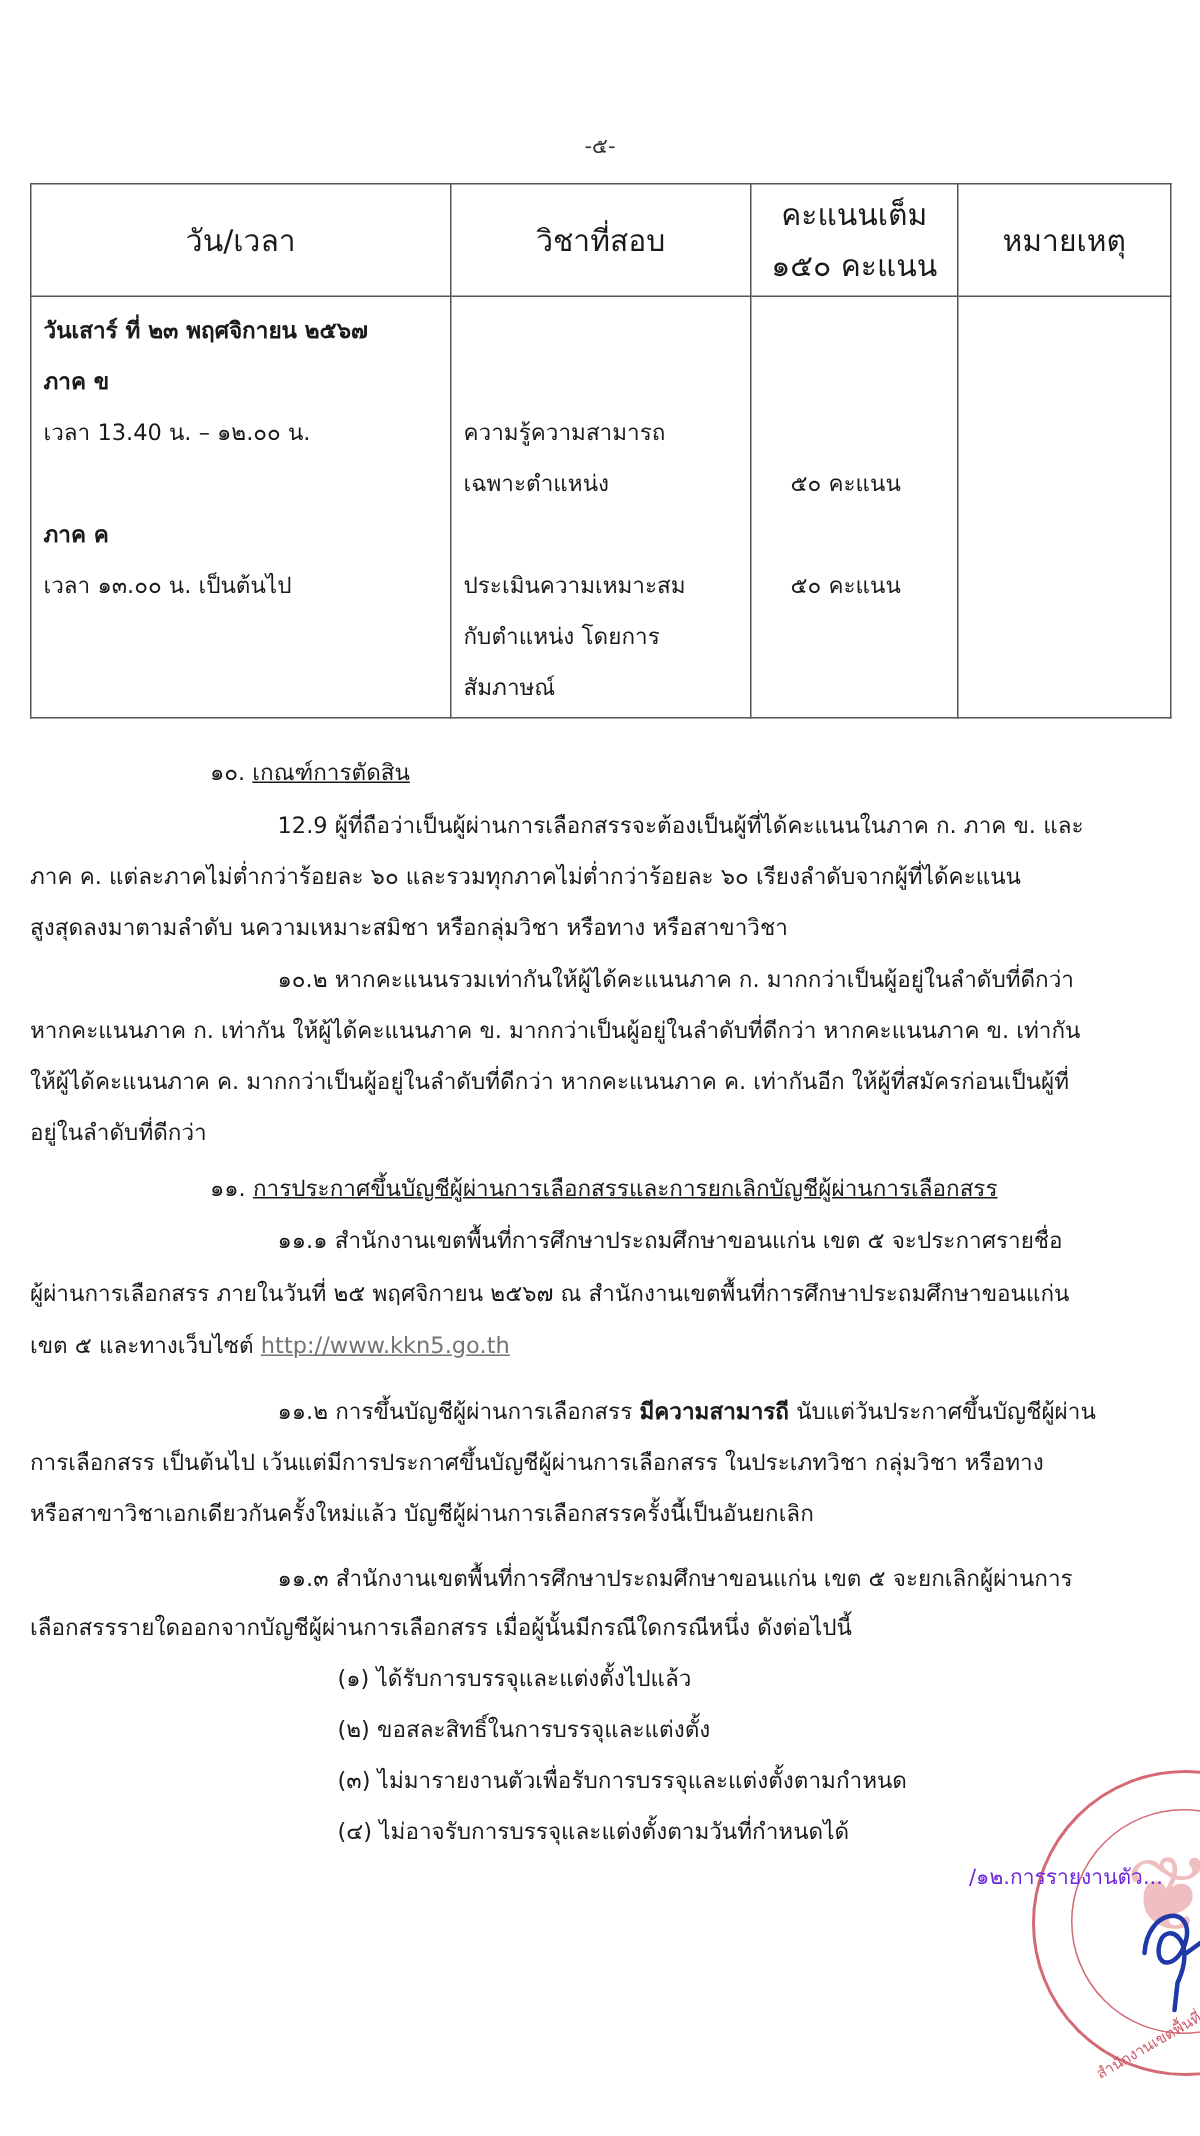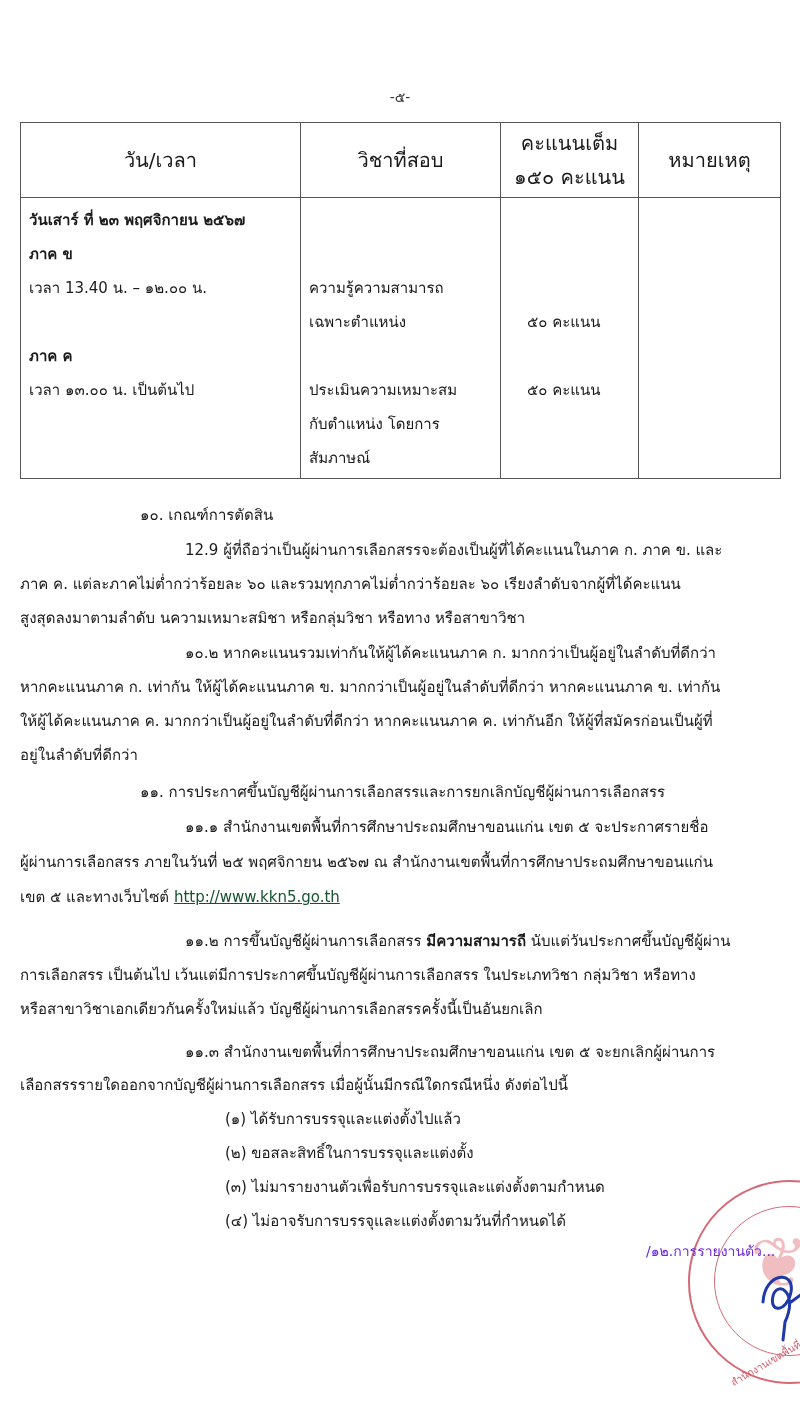--- a/index.html
+++ b/index.html
@@ -25,22 +25,22 @@
     }
     table.exam th {
       height: 74px; vertical-align: middle; text-align: center;
       font-weight: normal; font-size: 20px; line-height: 34px;
     }
     table.exam td.body-cell { height: 280px; position: relative; padding-left: 32px; }
     .cell-line { position: absolute; white-space: nowrap; font-size: 15px; }
     .bold { font-weight: bold; }
 
     .line { position: absolute; white-space: nowrap; font-size: 15px; }
-    .u { }
-    a.link { color: #14532d; text-decoration: underline; text-align: center; }
+    .u { text-decoration: underline; }
+    a.link { color: #737373; text-decoration: underline; text-align: center; }
 
     .stamp {
       position: absolute; left: 688px; top: 1180px;
       width: 200px; height: 200px; border-radius: 50%;
       border: 2px solid #d05a66;
       opacity: 0.9;
     }
     .stamp-inner {
       position: absolute; left: 24px; top: 24px; width: 148px; height: 148px;
       border-radius: 50%; border: 1.5px solid #d05a66;

